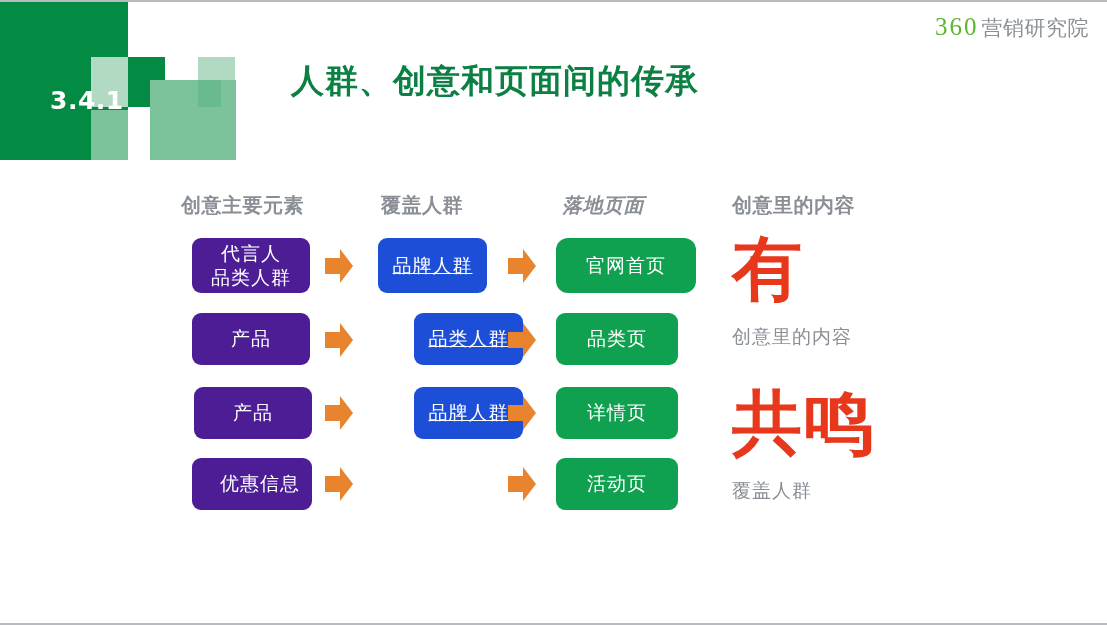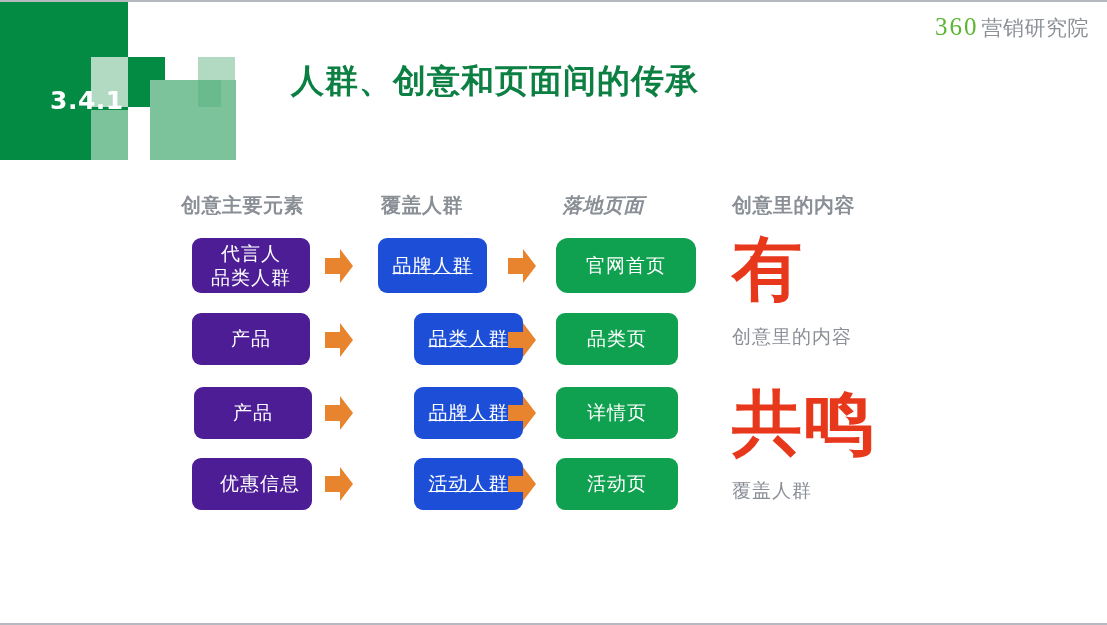--- a/index.html
+++ b/index.html
@@ -283,23 +283,20 @@
   </div>
 
   <div id="box-c0-r3" class="flow-box c0 row3">
     <span>优惠信息</span>
   </div>
   <div class="arrow arrow-col-a arrow-row-3">
     <svg viewBox="0 0 28 34" preserveAspectRatio="none" aria-hidden="true">
       <polygon points="0,9 15,9 15,0 28,17 15,34 15,25 0,25" fill="#e8832e"></polygon>
     </svg>
   </div>
-  <div class="flow-box c1 col1 row3">
-    <span>活动人群</span>
-  </div>
   <div class="arrow arrow-col-b arrow-row-3">
     <svg viewBox="0 0 28 34" preserveAspectRatio="none" aria-hidden="true">
       <polygon points="0,9 15,9 15,0 28,17 15,34 15,25 0,25" fill="#e8832e"></polygon>
     </svg>
   </div>
   <div class="flow-box c2 col2 row3">
     <span>活动页</span>
   </div>
 
   <div id="emph-0" class="emph">

